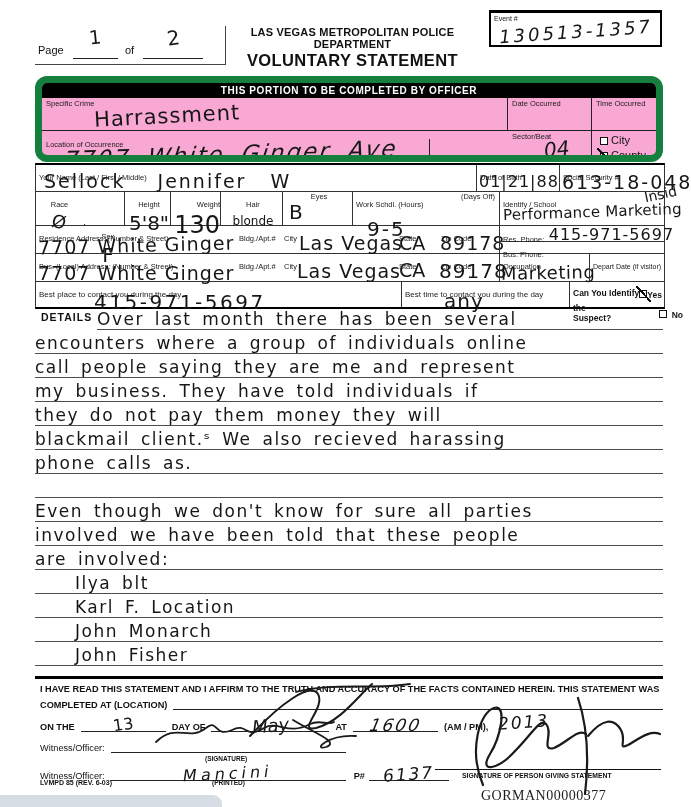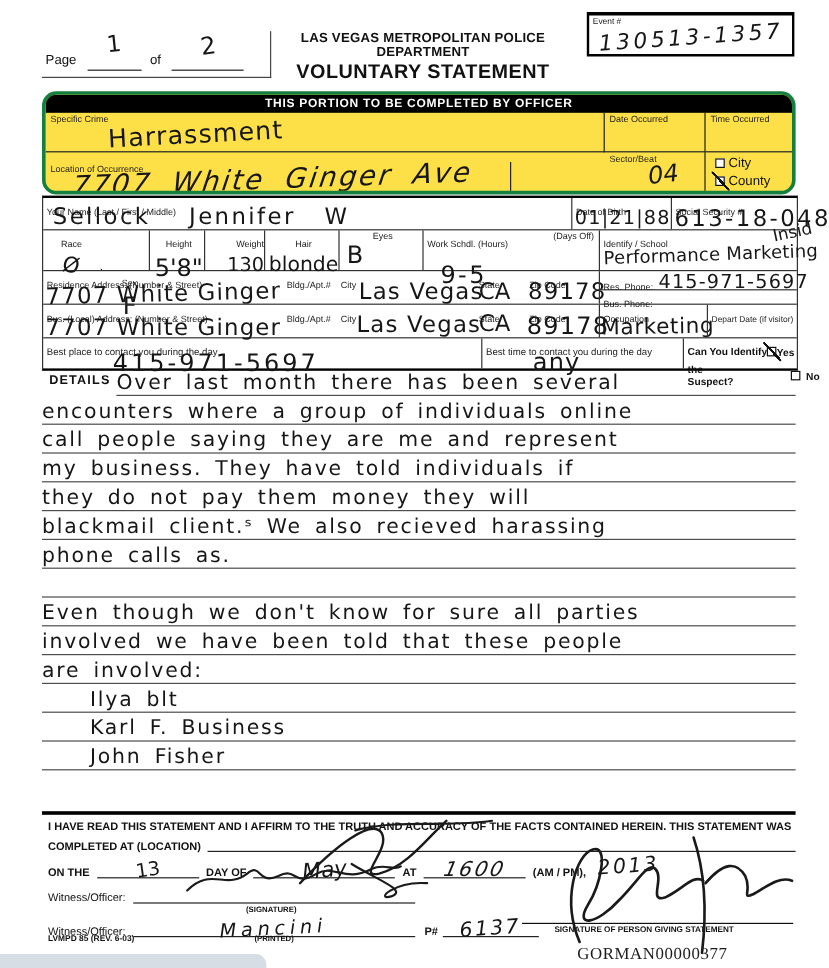--- a/index.html
+++ b/index.html
@@ -38,21 +38,21 @@
   <div class="abs" style="left:230px;top:26px;width:245px;text-align:center;">
     <div style="font-size:11px;font-weight:bold;letter-spacing:0.2px;">LAS VEGAS METROPOLITAN POLICE DEPARTMENT</div>
     <div style="font-size:16.5px;font-weight:bold;margin-top:1px;letter-spacing:0.4px;">VOLUNTARY STATEMENT</div>
   </div>
 
   <div class="abs" style="left:489px;top:10px;width:173px;height:37px;border:2px solid #000;border-top-width:3px;box-sizing:border-box;">
     <span class="abs lbl" style="left:3px;top:2px;font-size:7px;">Event #</span>
     <span class="hw hwc abs" style="left:8px;top:8px;font-size:18px;letter-spacing:3px;transform:rotate(-4deg);">130513-1357</span>
   </div>
 
-  <div class="abs" style="left:35px;top:76px;width:628px;height:86px;border:3px solid #15803d;border-radius:12px;box-sizing:border-box;overflow:hidden;background:#fde047;">
+  <div class="abs" style="left:35px;top:76px;width:628px;height:86px;border:7px solid #15803d;border-radius:12px;box-sizing:border-box;overflow:hidden;background:#f9a8d4;">
     <div style="height:15px;background:#000;color:#fff;text-align:center;font-size:10px;font-weight:bold;letter-spacing:0.6px;line-height:15px;">THIS PORTION TO BE COMPLETED BY OFFICER</div>
 
     <div class="abs" style="left:0;top:15px;width:466px;height:33px;border-right:1px solid #222;border-bottom:1px solid #222;box-sizing:border-box;">
       <span class="lbl abs" style="left:4px;top:2px;">Specific Crime</span>
       <span class="hw abs" style="left:52px;top:6px;font-size:21px;letter-spacing:1px;transform:rotate(-3deg);">Harrassment</span>
     </div>
     <div class="abs" style="left:0;top:56px;width:388px;height:35px;border-right:1px solid #222;box-sizing:border-box;">
       <span class="lbl abs" style="left:4px;top:2px;">Location of Occurrence</span>
       <span class="hw hwc abs" style="left:22px;top:2px;font-size:23px;letter-spacing:2px;word-spacing:8px;transform:rotate(-2deg) skewX(-10deg);">7707 White Ginger Ave</span>
     </div>
@@ -104,25 +104,25 @@
       <div class="cell" style="left:48px;width:44px;text-align:center;margin-top:32px;">
         <span class="lbl">Sex</span><br>
         <span class="hw" style="font-size:20px;">F</span>
       </div>
       <div class="cell" style="left:88px;width:46px;text-align:center;">
         <span class="lbl">Height</span><br>
         <span class="hw" style="font-size:20px;">5'8"</span>
       </div>
       <div class="cell" style="left:134px;width:50px;text-align:right;">
         <span class="lbl">Weight</span><br>
-        <span class="hw" style="font-size:16px;">130</span>
+        <span class="hw" style="font-size:24px;">130</span>
       </div>
       <div class="cell" style="left:184px;width:62px;text-align:center;">
         <span class="lbl">Hair</span><br>
-        <span class="hw" style="font-size:17px;">blonde</span>
+        <span class="hw" style="font-size:12px;">blonde</span>
       </div>
       <div class="cell" style="left:246px;width:70px;">
         <span class="lbl" style="display:block;text-align:center;">Eyes</span>
         <span class="hw abs" style="left:6px;top:8px;font-size:20px;">B</span>
       </div>
       <div class="cell" style="left:316px;width:147px;">
         <span class="lbl">Work Schdl. (Hours)</span>
         <span class="lbl abs" style="right:4px;top:1px;">(Days Off)</span>
         <span class="hw abs" style="left:14px;top:7px;font-size:20px;letter-spacing:2px;margin-top:18px;">9-5</span>
       </div>
@@ -222,21 +222,22 @@
     <div class="dline"><span class="hw">call people saying they are me and represent</span></div>
     <div class="dline"><span class="hw">my business. They have told individuals if</span></div>
     <div class="dline"><span class="hw">they do not pay them money they will</span></div>
     <div class="dline"><span class="hw">blackmail client.ˢ We also recieved harassing</span></div>
     <div class="dline"><span class="hw">phone calls as.</span></div>
     <div class="dline"><span class="hw"></span></div>
     <div class="dline"><span class="hw">Even though we don't know for sure all parties</span></div>
     <div class="dline"><span class="hw">involved we have been told that these people</span></div>
     <div class="dline"><span class="hw">are involved:</span></div>
     <div class="dline indent"><span class="hw">Ilya blt</span></div>
-    <div class="dline indent"><span class="hw">Karl F. Business</span></div>
+    <div class="dline indent"><span class="hw">Karl F. Location</span></div>
+    <div class="dline indent"><span class="hw">John Monarch</span></div>
     <div class="dline indent"><span class="hw">John Fisher</span></div>
   </div>
 
   <div class="abs" style="left:35px;top:676px;width:628px;height:3px;background:#000;"></div>
 
   <div class="abs" style="left:40px;top:684px;width:623px;font-size:9.2px;font-weight:bold;white-space:nowrap;">I HAVE READ THIS STATEMENT AND I AFFIRM TO THE TRUTH AND ACCURACY OF THE FACTS CONTAINED HEREIN. THIS STATEMENT WAS</div>
 
   <div class="abs" style="left:40px;top:697px;width:623px;display:flex;align-items:flex-end;">
     <span style="font-size:9.2px;font-weight:bold;white-space:nowrap;">COMPLETED AT (LOCATION)</span>
     <span class="ul" style="flex:1;height:12px;margin-left:6px;"></span>

